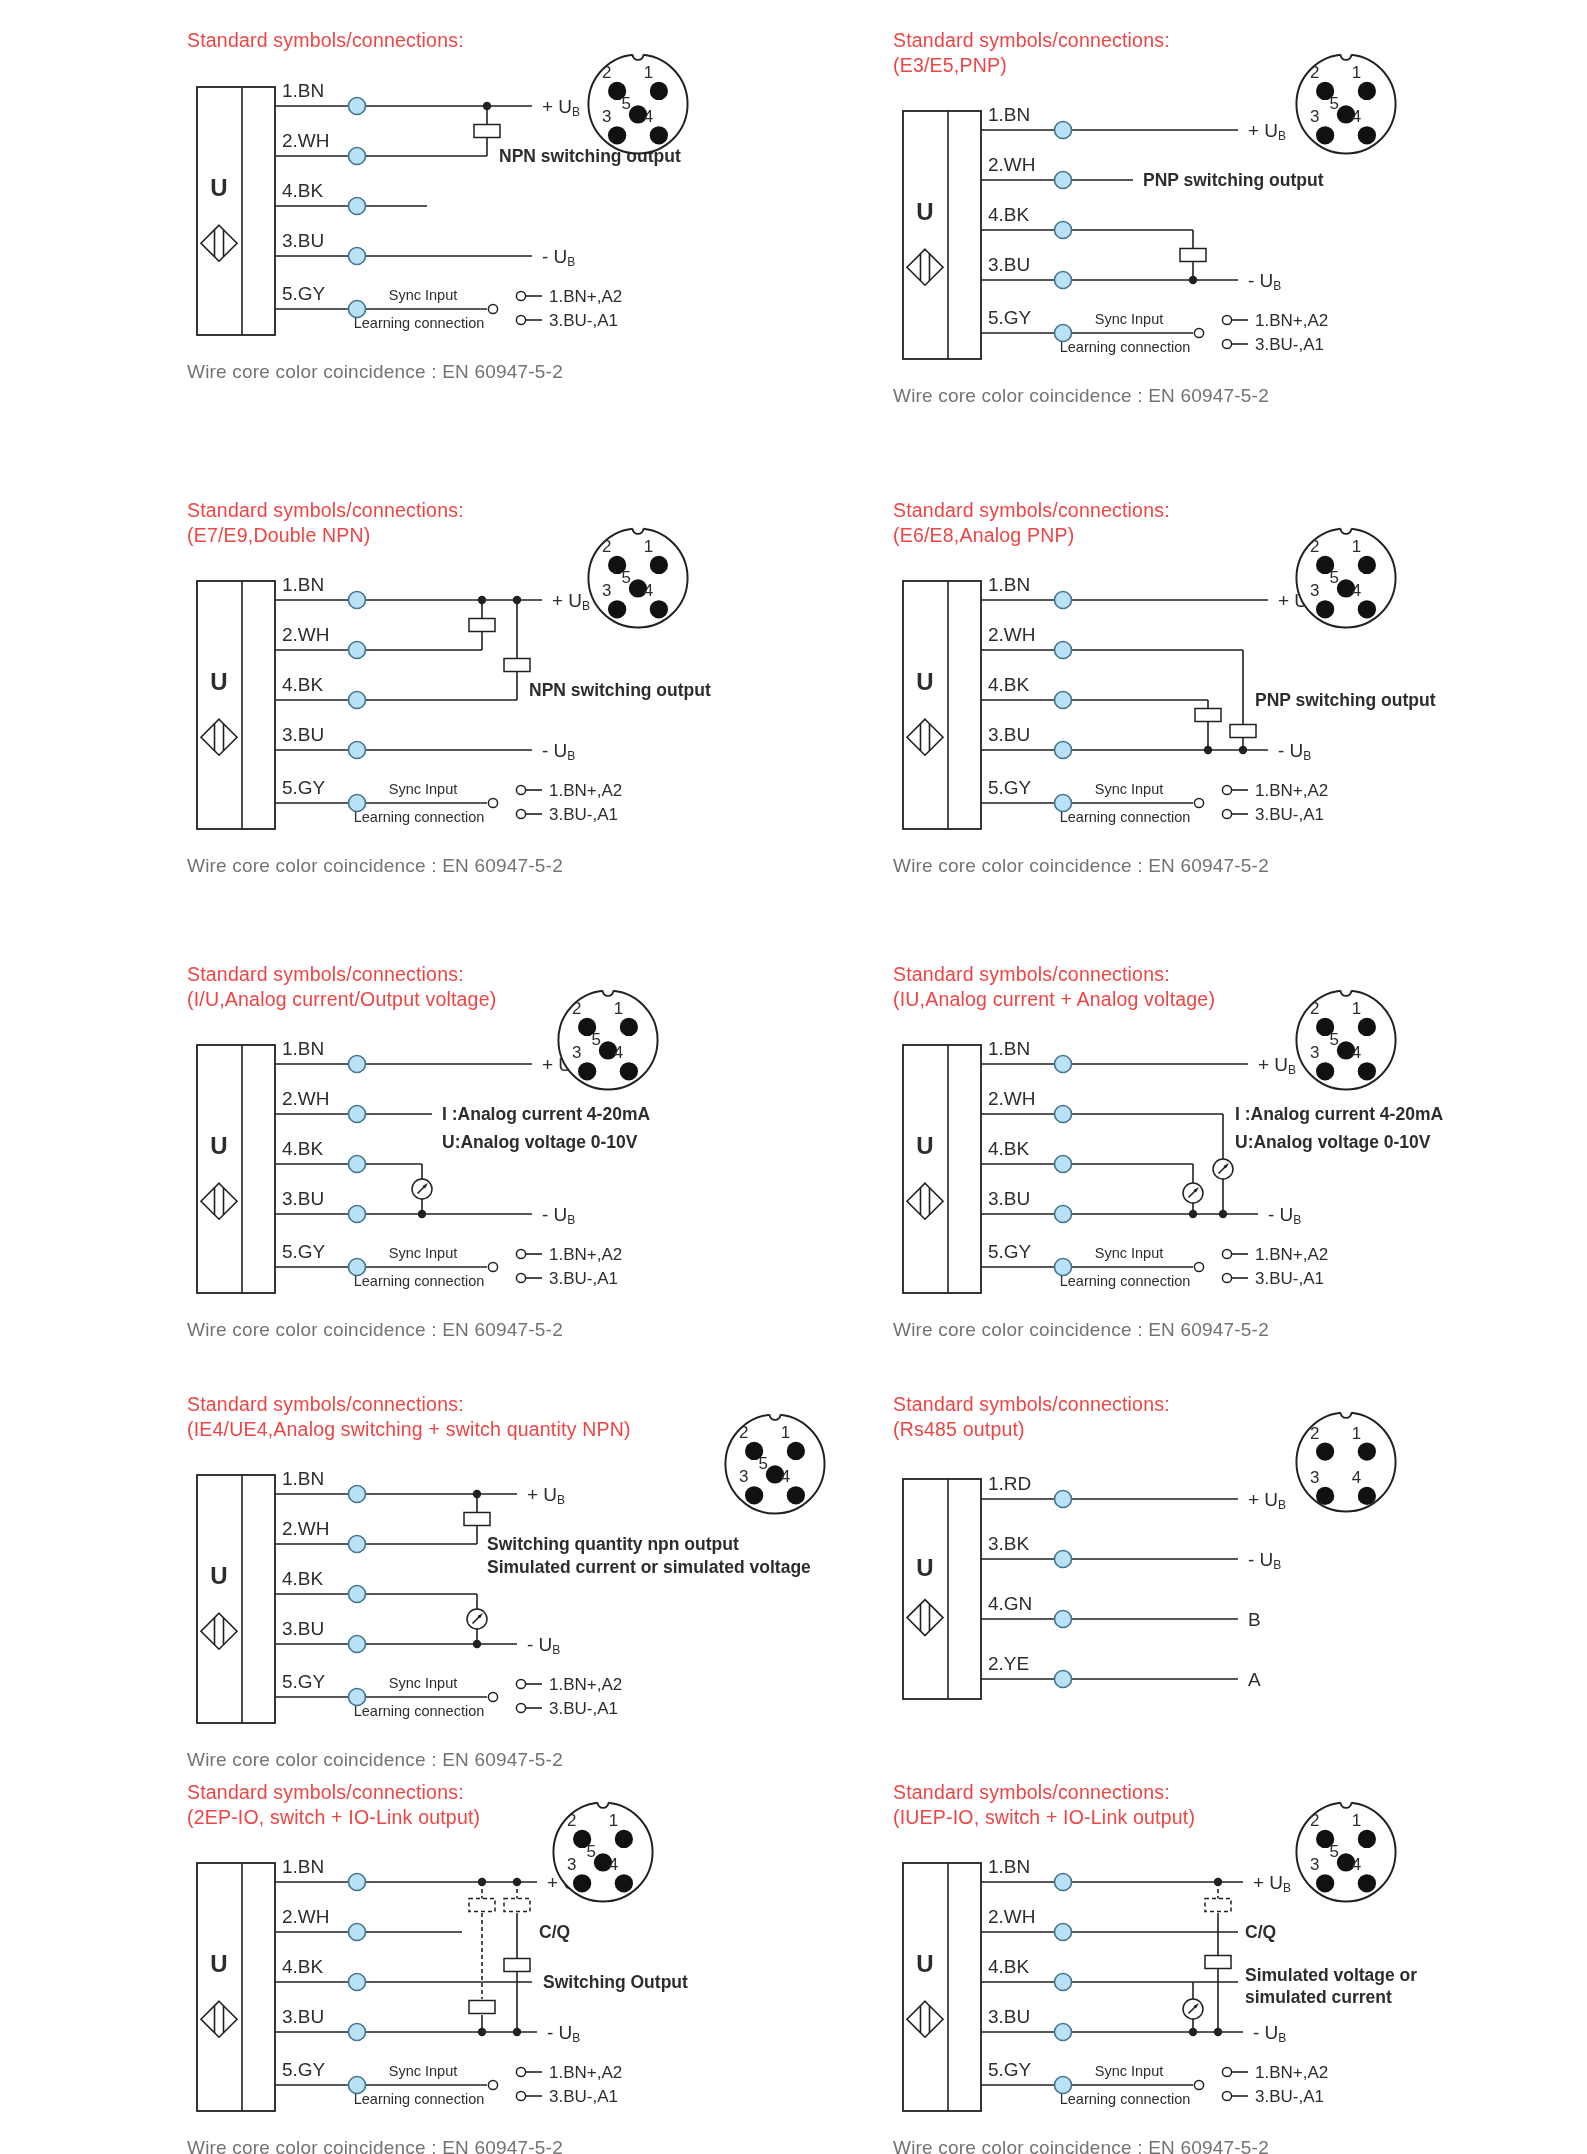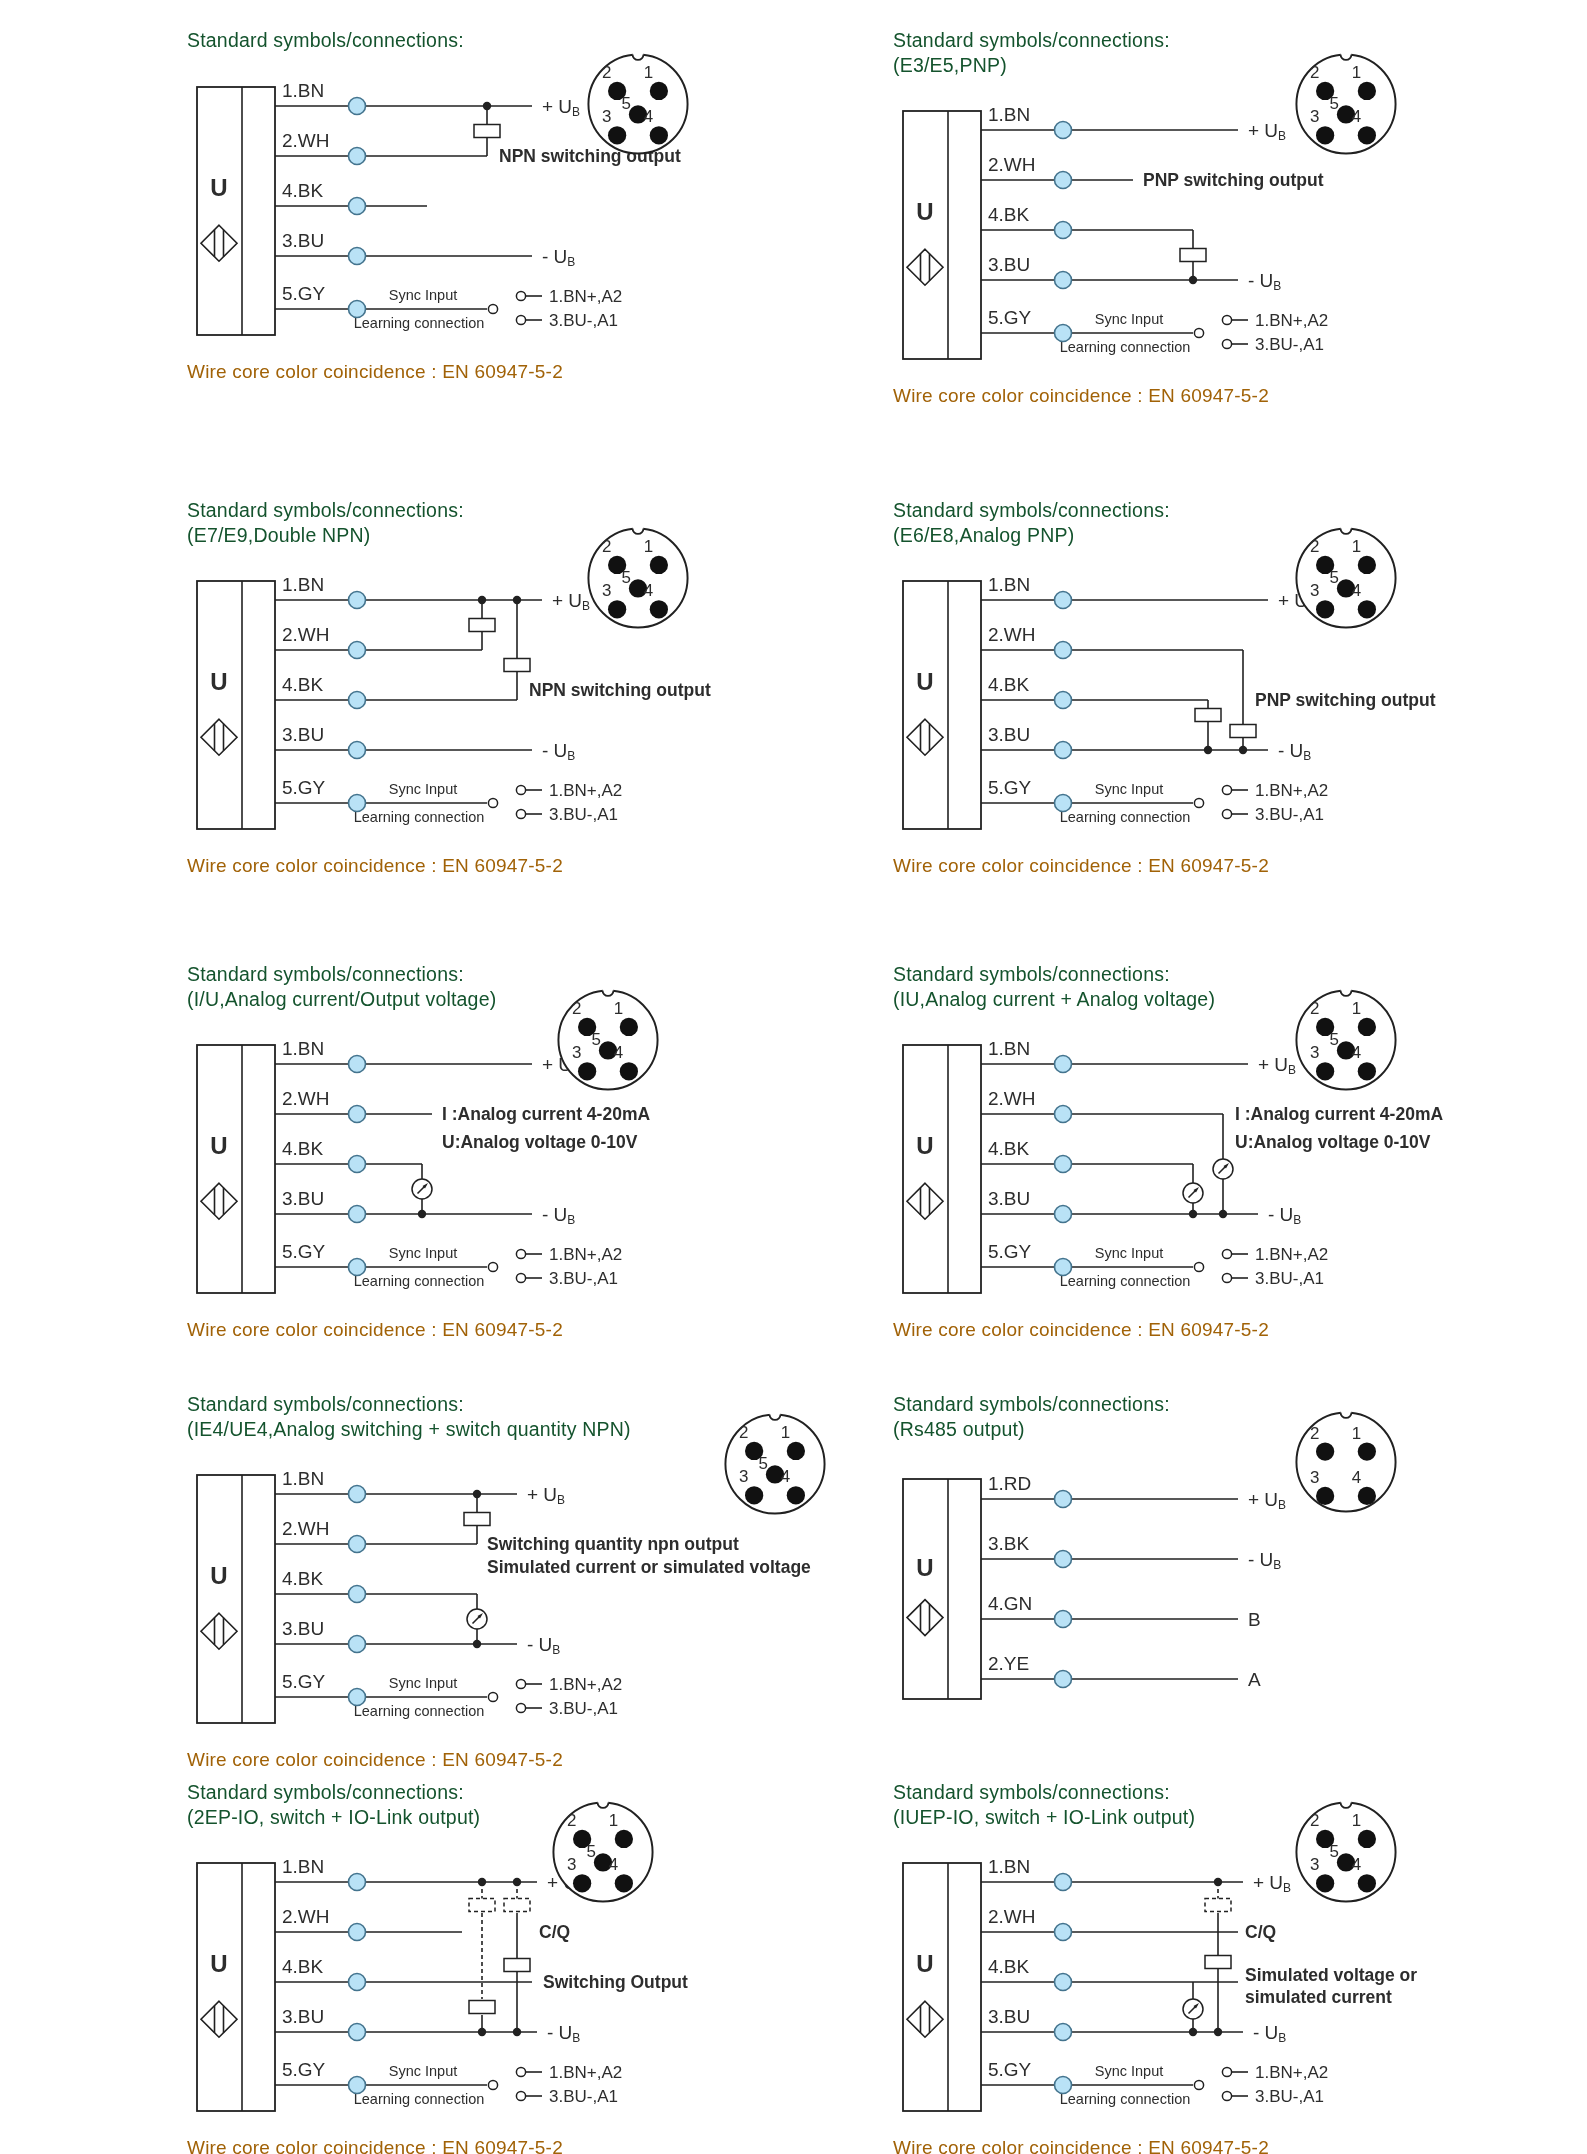--- a/index.html
+++ b/index.html
@@ -1,22 +1,22 @@
 <!DOCTYPE html>
 <html><head>
 <meta charset="utf-8">
 <style>
   *{margin:0;padding:0;box-sizing:border-box}
   html,body{background:#ffffff}
   body{width:1587px;height:2154px;position:relative;font-family:"Liberation Sans",sans-serif;color:#2d2d2d}
   .block{position:absolute;width:690px}
-  .btitle{font-size:19.5px;line-height:1.26;letter-spacing:.2px;color:#14532d}
+  .btitle{font-size:19.5px;line-height:1.26;letter-spacing:.2px;color:#ef4444}
   .connector{position:absolute;overflow:visible}
   svg.diagram{display:block;margin-top:8px;overflow:visible}
-  .footer{font-size:19px;margin-top:0px;letter-spacing:.2px;color:#a16207}
+  .footer{font-size:19px;margin-top:0px;letter-spacing:.2px;color:#737373}
 </style>
 </head>
 <body>
 
 <section class="block" style="left:187px;top:28px">
   <div class="btitle">
     <div>Standard symbols/connections:</div>
   </div>
   <svg class="connector" style="left:388px;top:16px" width="126" height="120" viewBox="0 0 96 92">
       <circle cx="48" cy="46" r="38" fill="#fff" stroke="#212121" stroke-width="1.5"></circle>

